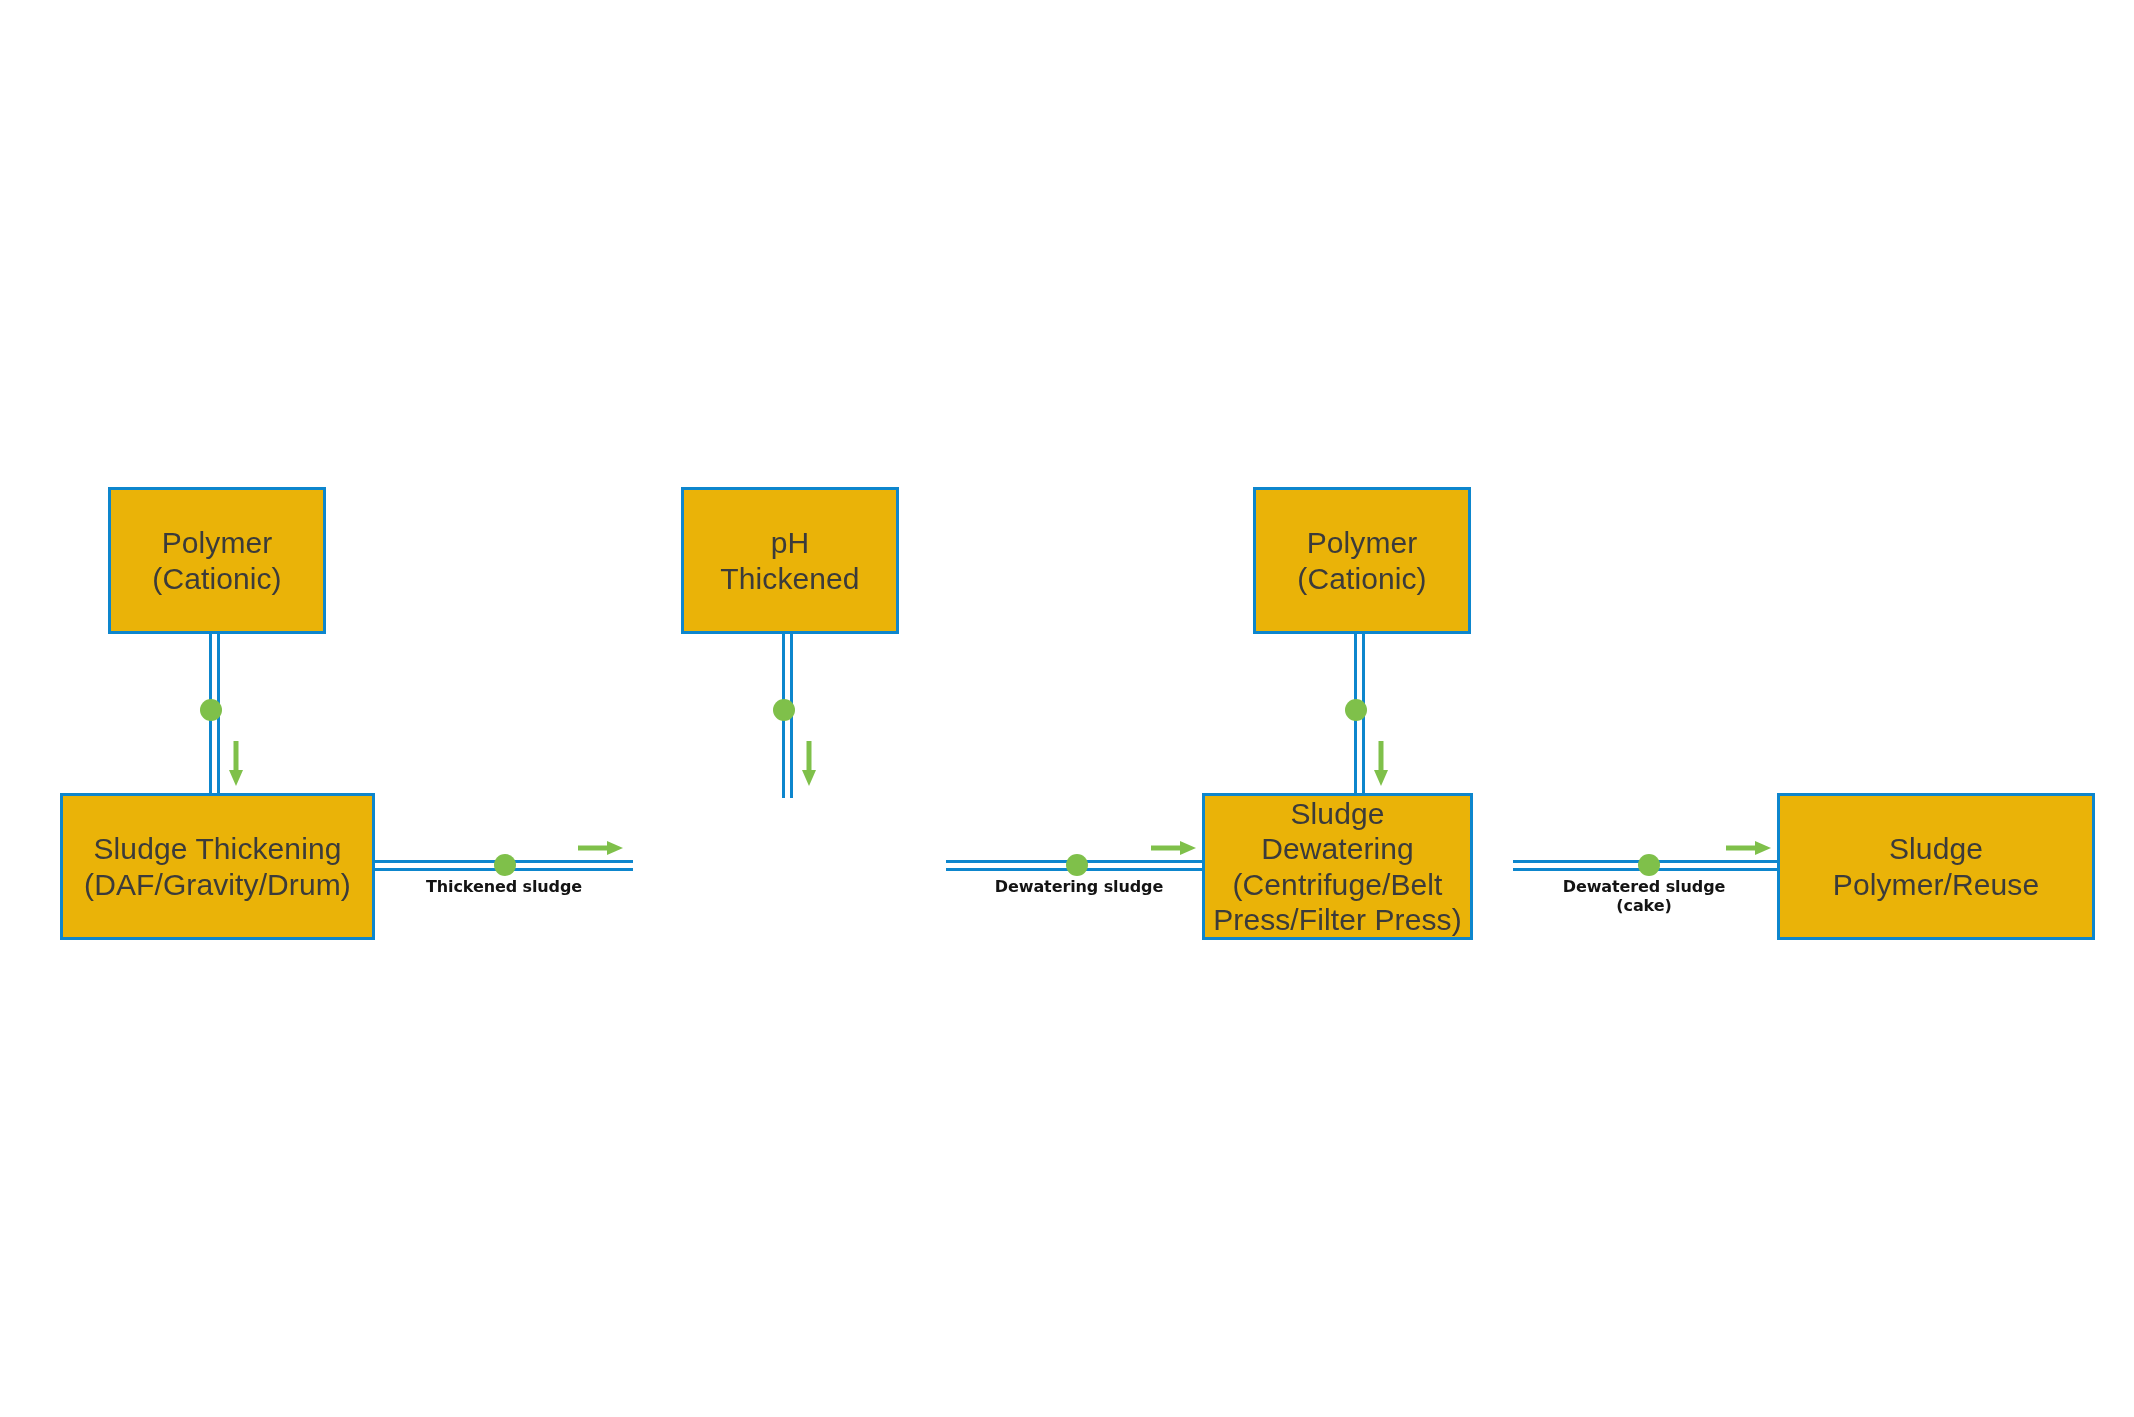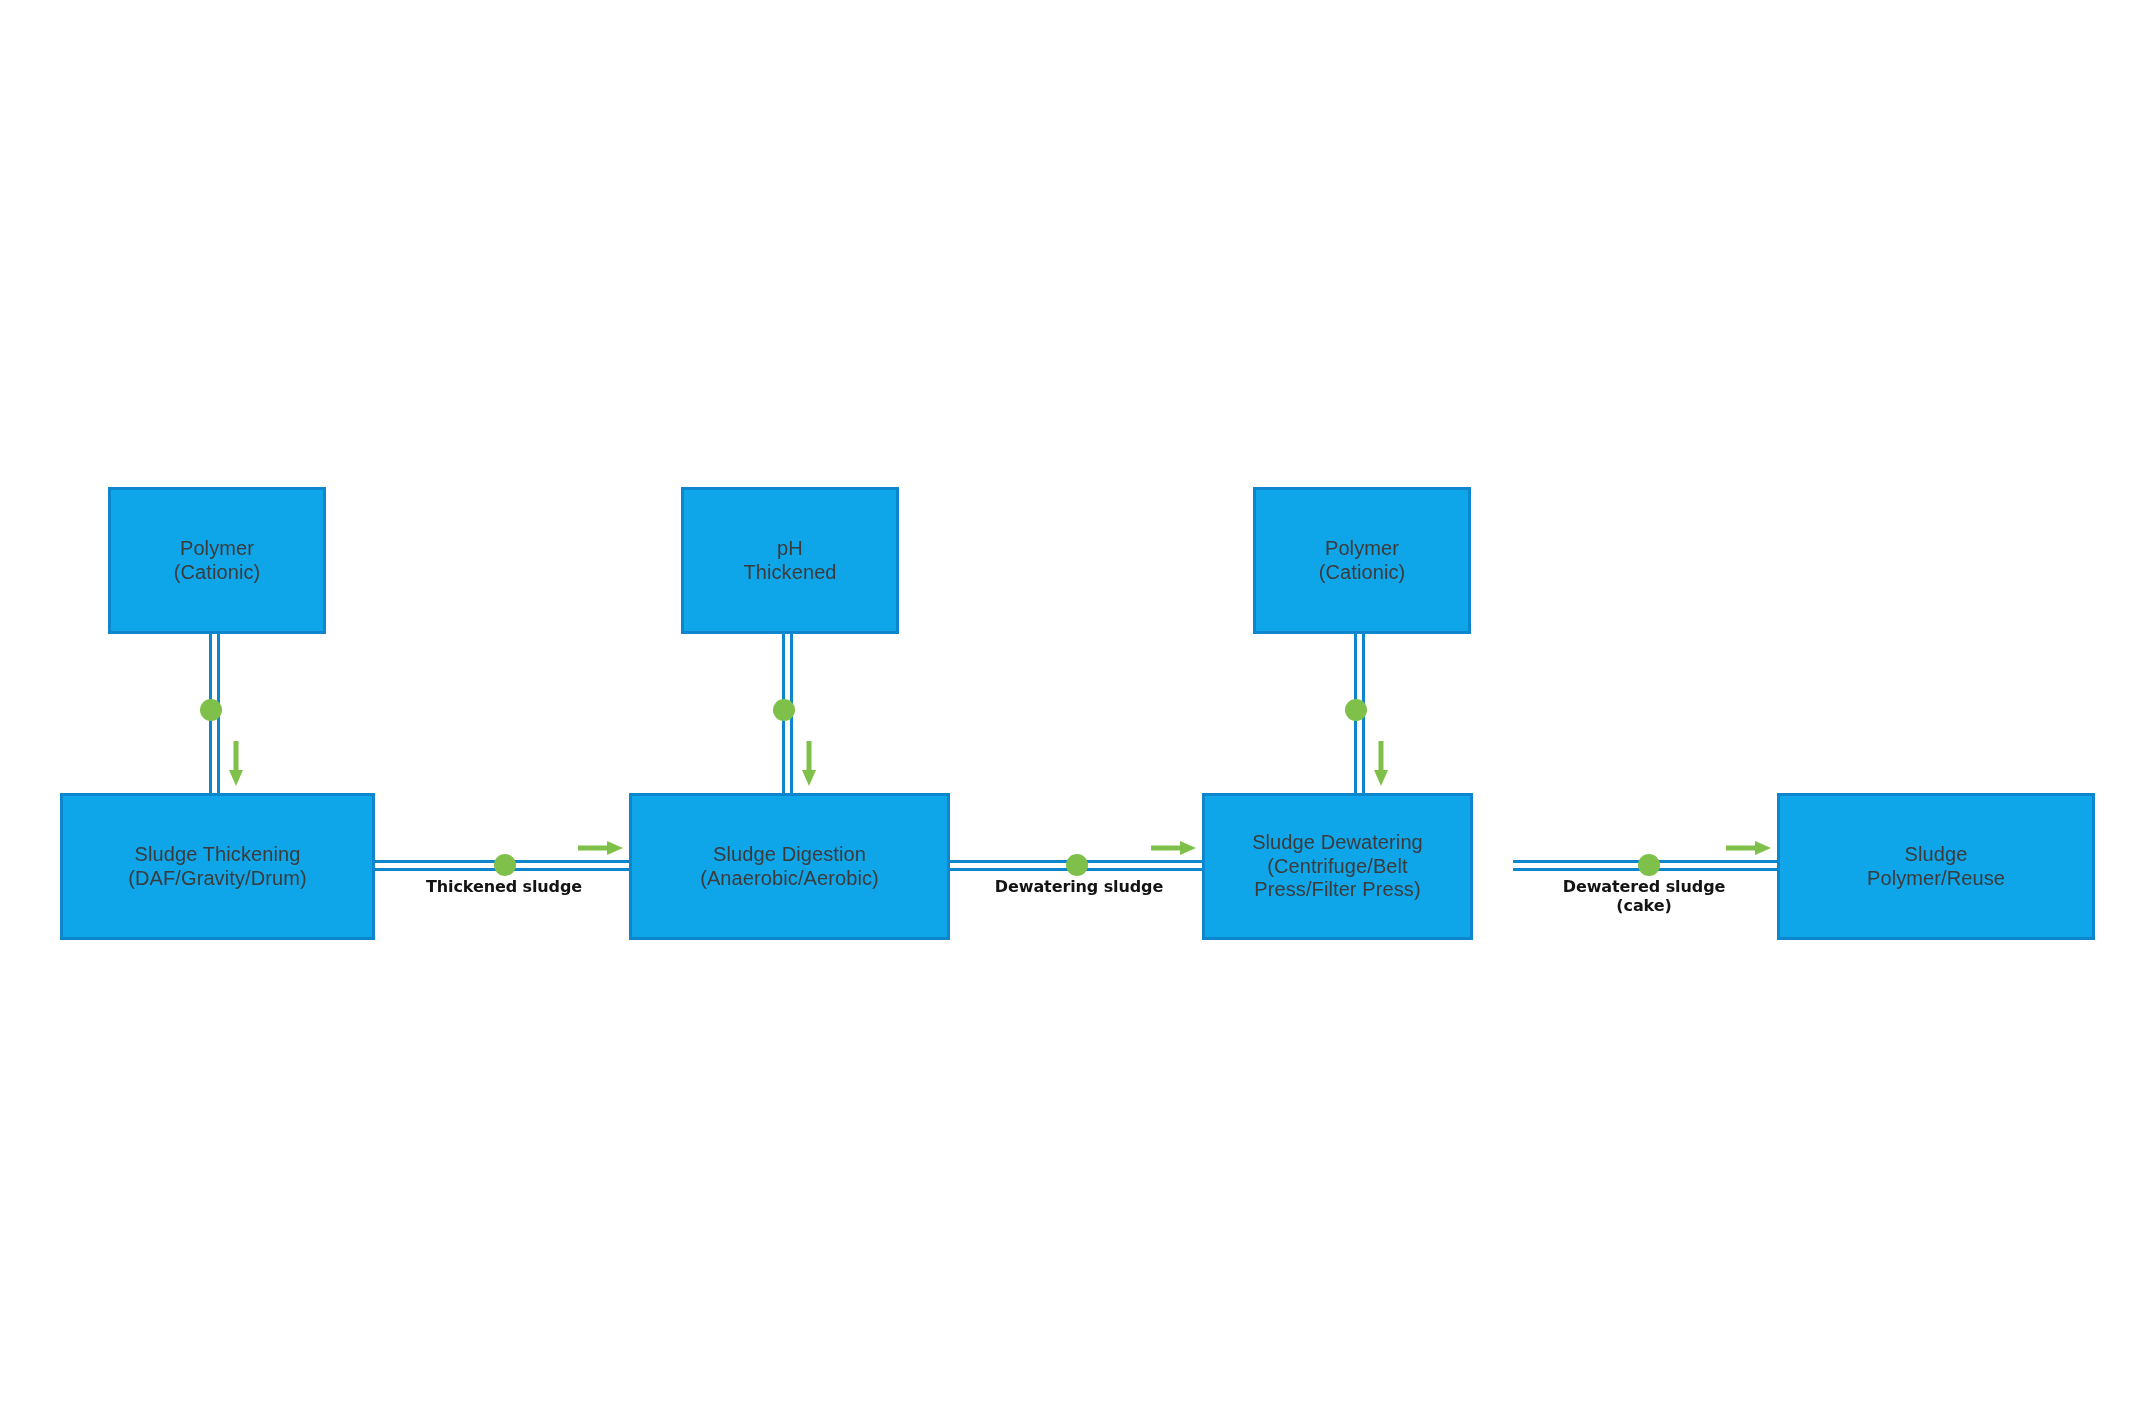--- a/index.html
+++ b/index.html
@@ -8,26 +8,26 @@
     width:2134px;height:1417px;position:relative;overflow:hidden;
     font-family:"Liberation Sans","DejaVu Sans",sans-serif;
     -webkit-font-smoothing:antialiased;
   }
   #canvas{position:absolute;left:0;top:0;width:2134px;height:1417px;}
 
   
   .node{
     position:absolute;
     box-sizing:border-box;
-    background:#0ea5e9;
+    background:#eab308;
     border:3px solid #0d86cd;
     display:flex;align-items:center;justify-content:center;
     text-align:center;
     color:#3b3b3b;
-    font-size:20px;
+    font-size:30px;
     line-height:1.17;
     letter-spacing:.1px;
     z-index:5;
   }
   .node .lbl{display:block;padding:0 8px;white-space:pre-line;}
 
   
   .dose{width:218px;height:147px;}
   
   .proc{height:147px;}
@@ -90,24 +90,20 @@
   <div class="node dose" style="left:1253px;top:487px;width:218px;">
     <span class="lbl">Polymer
 (Cationic)</span>
   </div>
 
   <div class="node proc" style="left:60px;top:793px;width:315px;">
     <span class="lbl">Sludge Thickening
 (DAF/Gravity/Drum)</span>
   </div>
 
-  <div class="node proc" style="left:629px;top:793px;width:321px;">
-    <span class="lbl">Sludge Digestion
-(Anaerobic/Aerobic)</span>
-  </div>
 
   <div class="node proc" style="left:1202px;top:793px;width:271px;">
     <span class="lbl">Sludge Dewatering
 (Centrifuge/Belt
 Press/Filter Press)</span>
   </div>
 
   <div class="node proc" style="left:1777px;top:793px;width:318px;">
     <span class="lbl">Sludge
 Polymer/Reuse</span>

